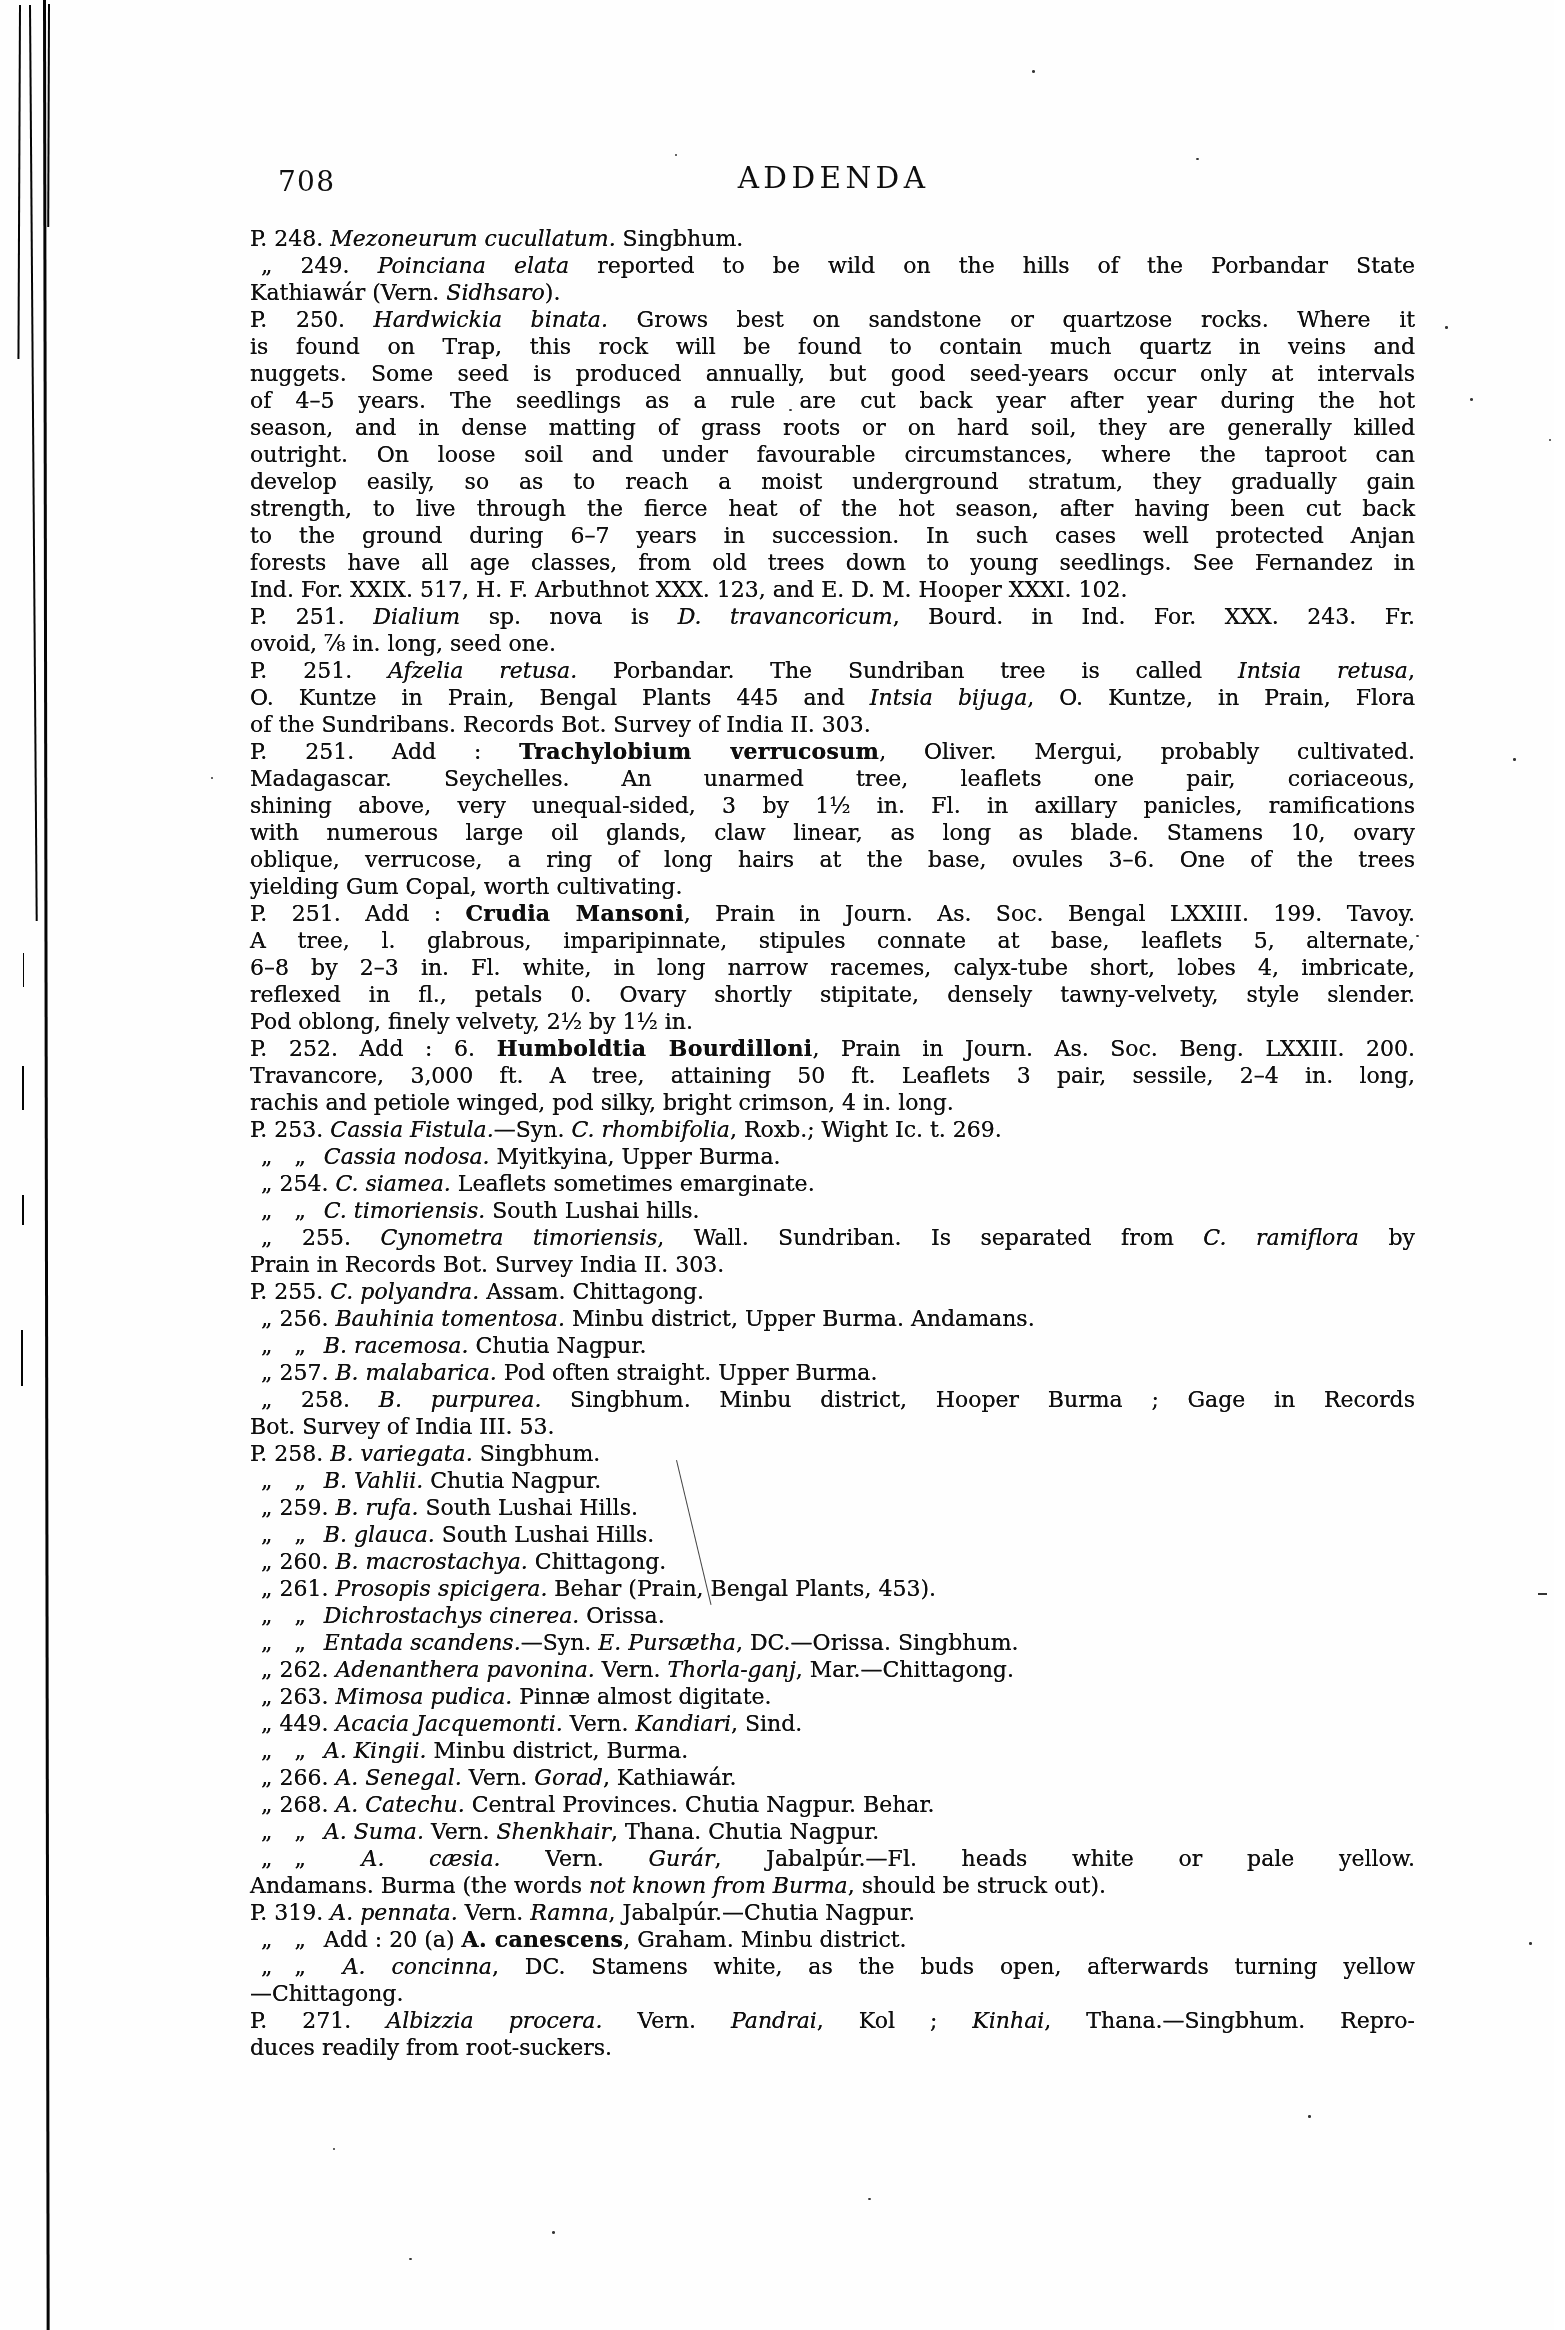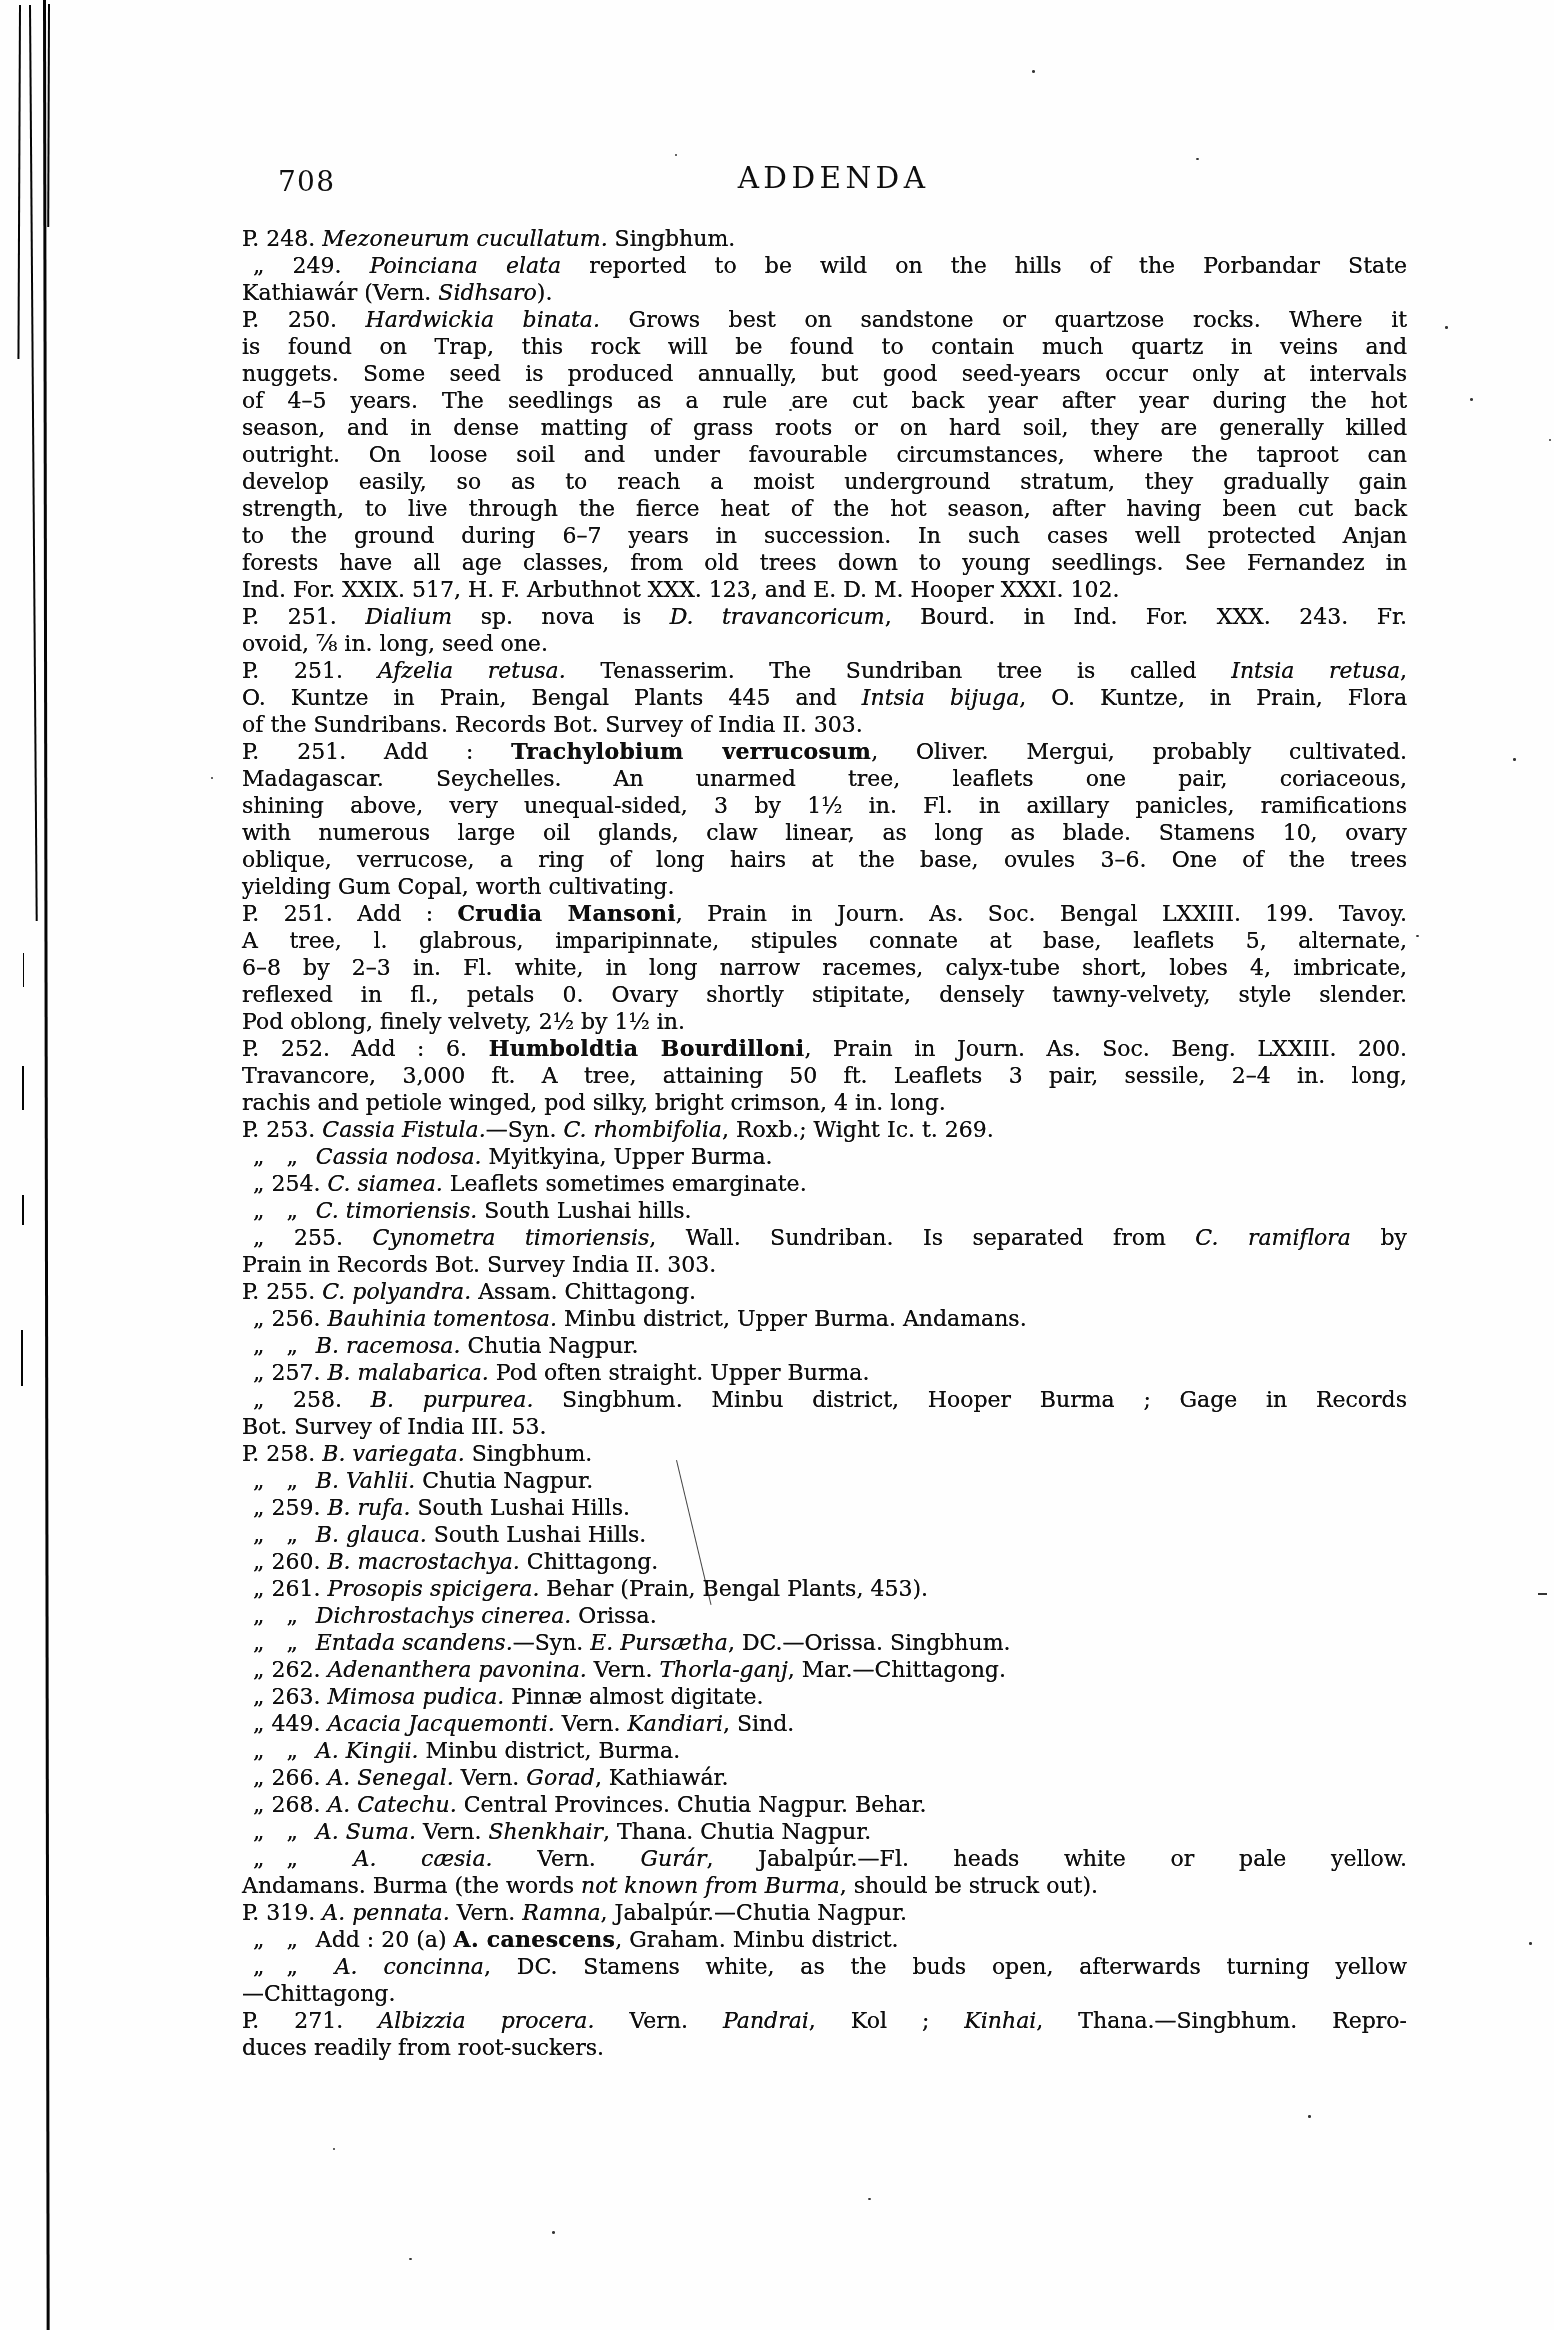--- a/index.html
+++ b/index.html
@@ -29,21 +29,21 @@
   #page-number {
     position: absolute; left: 278px; top: 168px;
     font-size: 28px; line-height: 1; letter-spacing: 1.3px;
   }
   #page-title {
     position: absolute; left: 250px; top: 164px; width: 1167px;
     text-align: center; font-size: 29.5px; line-height: 1; letter-spacing: 4.4px;
   }
   
   #text-block {
-    position: absolute; left: 242px; top: 225px; width: 1165px;
+    position: absolute; left: 250px; top: 225px; width: 1165px;
     font-size: 22px;
     text-shadow: 0 0 0.3px rgba(10,10,10,.85);
   }
   .tl { line-height: 27px; height: 27px; white-space: nowrap; }
   .jline { text-align: justify; text-align-last: justify; }
   .lline { text-align: left; }
   .r-n { font-style: normal; }
   .r-i { font-style: italic; }
   .r-b { font-weight: 700; letter-spacing: 0.3px; }
 </style>
@@ -93,21 +93,21 @@
       <div class="tl jline"><span class="r-n">of 4–5 years. The seedlings as a rule are cut back year after year during the hot</span></div>
       <div class="tl jline"><span class="r-n">season, and in dense matting of grass roots or on hard soil, they are generally killed</span></div>
       <div class="tl jline"><span class="r-n">outright. On loose soil and under favourable circumstances, where the taproot can</span></div>
       <div class="tl jline"><span class="r-n">develop easily, so as to reach a moist underground stratum, they gradually gain</span></div>
       <div class="tl jline"><span class="r-n">strength, to live through the fierce heat of the hot season, after having been cut back</span></div>
       <div class="tl jline"><span class="r-n">to the ground during 6–7 years in succession. In such cases well protected Anjan</span></div>
       <div class="tl jline"><span class="r-n">forests have all age classes, from old trees down to young seedlings. See Fernandez in</span></div>
       <div class="tl lline"><span class="r-n">Ind. For. XXIX. 517, H. F. Arbuthnot XXX. 123, and E. D. M. Hooper XXXI. 102.</span></div>
       <div class="tl jline"><span class="r-n">P. 251. </span><span class="r-i">Dialium</span><span class="r-n"> sp. nova is </span><span class="r-i">D. travancoricum</span><span class="r-n">, Bourd. in Ind. For. XXX. 243. Fr.</span></div>
       <div class="tl lline"><span class="r-n">ovoid, ⅞ in. long, seed one.</span></div>
-      <div class="tl jline"><span class="r-n">P. 251. </span><span class="r-i">Afzelia retusa.</span><span class="r-n"> Tenasserim. The Sundriban tree is called </span><span class="r-i">Intsia retusa</span><span class="r-n">,</span></div>
+      <div class="tl jline"><span class="r-n">P. 251. </span><span class="r-i">Afzelia retusa.</span><span class="r-n"> Porbandar. The Sundriban tree is called </span><span class="r-i">Intsia retusa</span><span class="r-n">,</span></div>
       <div class="tl jline"><span class="r-n">O. Kuntze in Prain, Bengal Plants 445 and </span><span class="r-i">Intsia bijuga</span><span class="r-n">, O. Kuntze, in Prain, Flora</span></div>
       <div class="tl lline"><span class="r-n">of the Sundribans. Records Bot. Survey of India II. 303.</span></div>
       <div class="tl jline"><span class="r-n">P. 251. Add : </span><span class="r-b">Trachylobium verrucosum</span><span class="r-n">, Oliver. Mergui, probably cultivated.</span></div>
       <div class="tl jline"><span class="r-n">Madagascar. Seychelles. An unarmed tree, leaflets one pair, coriaceous,</span></div>
       <div class="tl jline"><span class="r-n">shining above, very unequal-sided, 3 by 1½ in. Fl. in axillary panicles, ramifications</span></div>
       <div class="tl jline"><span class="r-n">with numerous large oil glands, claw linear, as long as blade. Stamens 10, ovary</span></div>
       <div class="tl jline"><span class="r-n">oblique, verrucose, a ring of long hairs at the base, ovules 3–6. One of the trees</span></div>
       <div class="tl lline"><span class="r-n">yielding Gum Copal, worth cultivating.</span></div>
       <div class="tl jline"><span class="r-n">P. 251. Add : </span><span class="r-b">Crudia Mansoni</span><span class="r-n">, Prain in Journ. As. Soc. Bengal LXXIII. 199. Tavoy.</span></div>
       <div class="tl jline"><span class="r-n">A tree, l. glabrous, imparipinnate, stipules connate at base, leaflets 5, alternate,</span></div>

